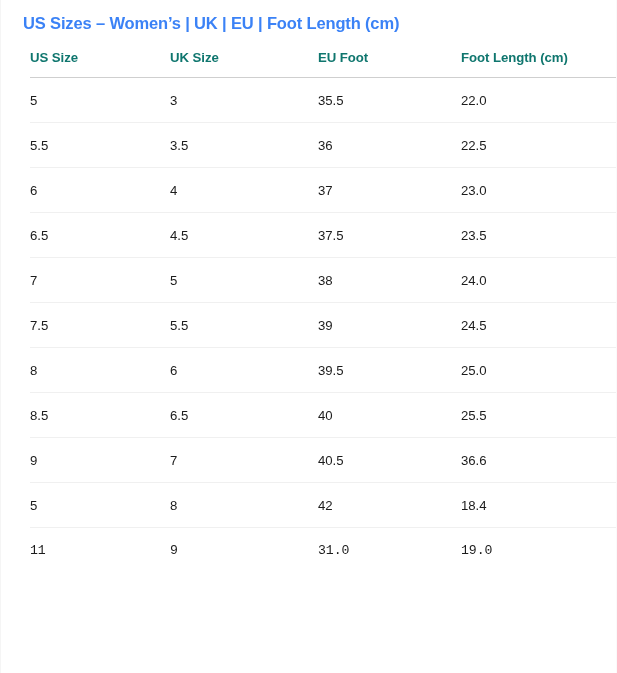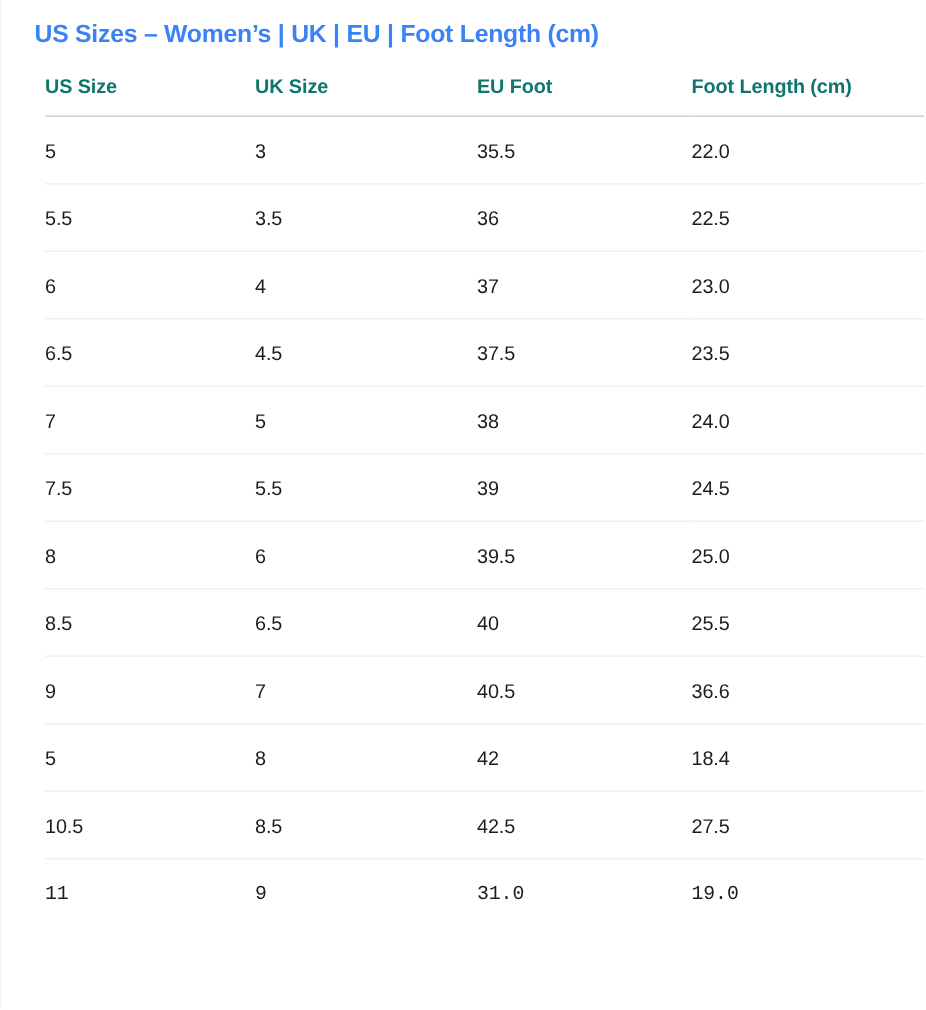--- a/index.html
+++ b/index.html
@@ -158,26 +158,20 @@
         <td>40.5</td>
         <td>36.6</td>
       </tr>
       <tr>
         <td>5</td>
         <td>8</td>
         <td>42</td>
         <td>18.4</td>
       </tr>
       <tr>
-        <td>10.5</td>
-        <td>8.5</td>
-        <td>42.5</td>
-        <td>27.5</td>
-      </tr>
-      <tr>
         <td>11</td>
         <td>9</td>
         <td>31.0</td>
         <td>19.0</td>
       </tr>
     </tbody>
   </table>
 
 </div>
 

